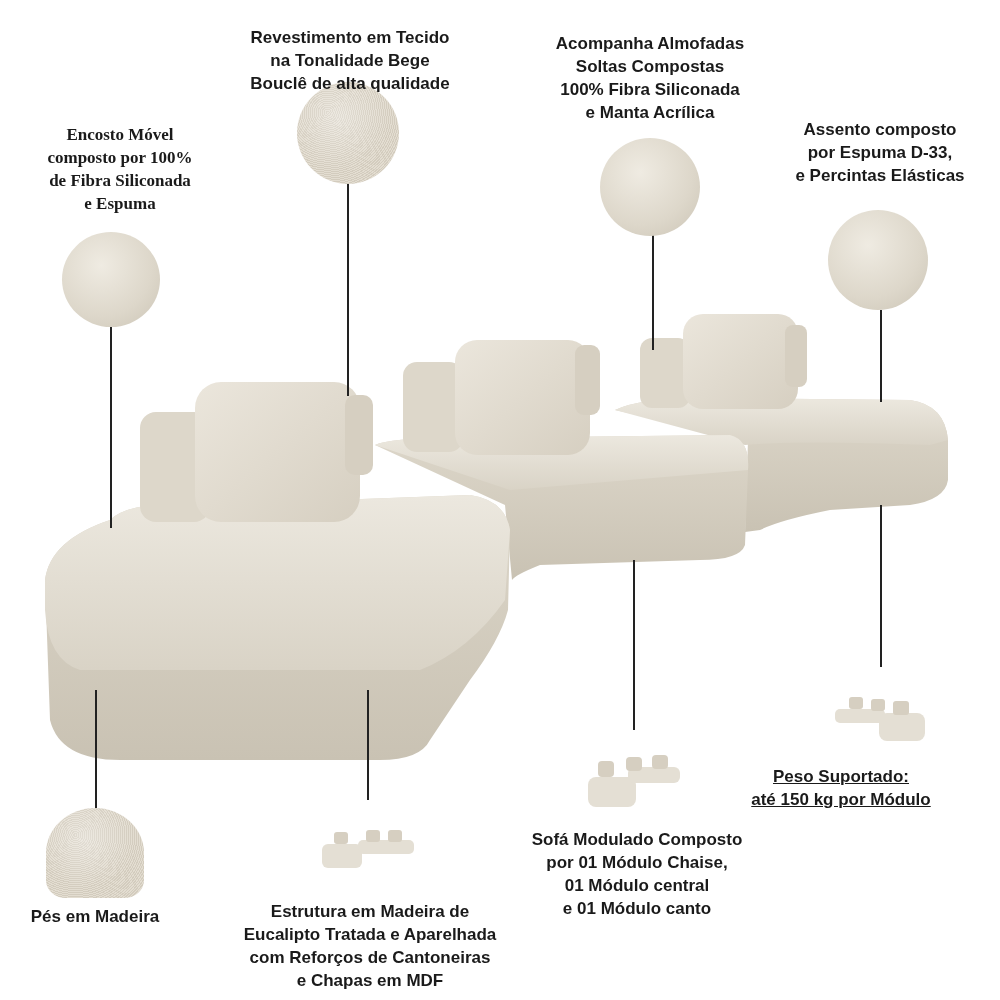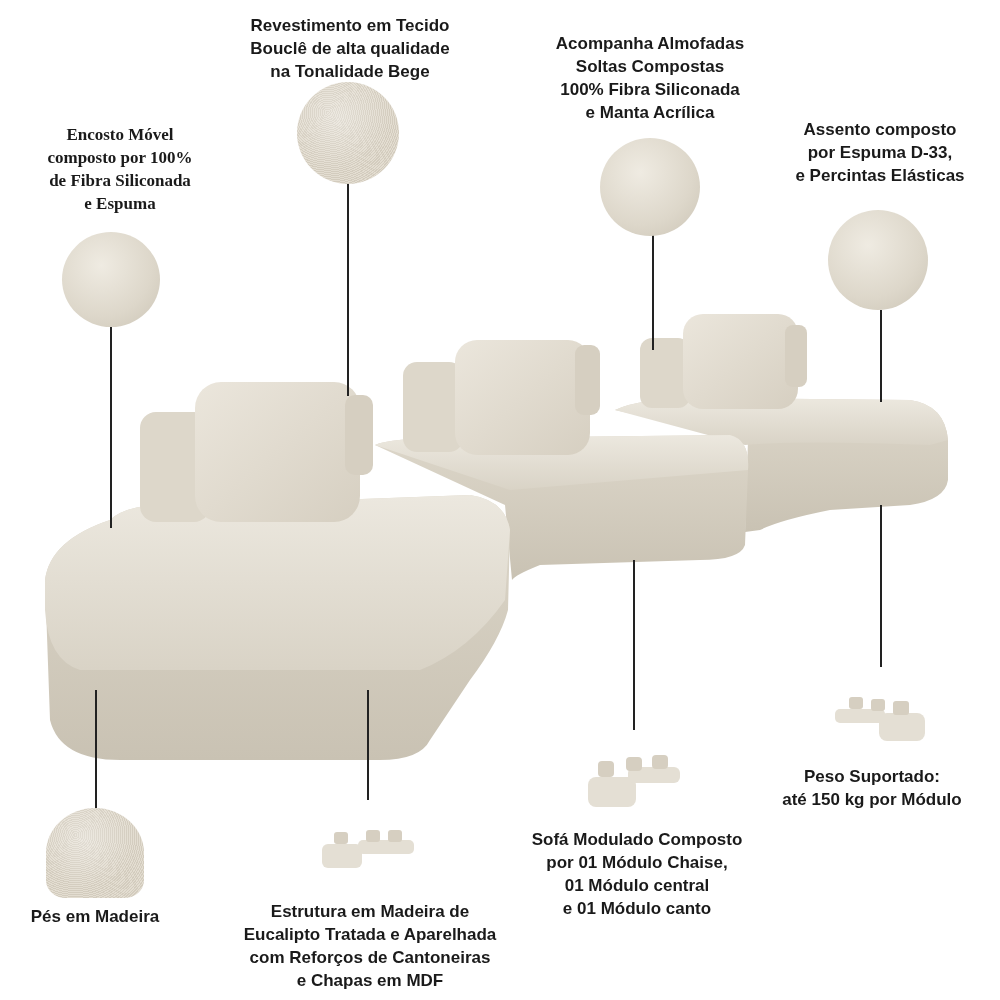--- a/index.html
+++ b/index.html
@@ -85,43 +85,43 @@
   <div class="sofa-part" style="left:64px;top:0px;width:16px;height:14px;border-radius:4px;background:#d6cfc1;"></div>
 </div>
 <div style="position:absolute;left:835px;top:697px;width:92px;height:48px;">
   <div class="sofa-part" style="left:0;top:12px;width:50px;height:14px;border-radius:5px;"></div>
   <div class="sofa-part" style="left:44px;top:16px;width:46px;height:28px;border-radius:8px;"></div>
   <div class="sofa-part" style="left:14px;top:0px;width:14px;height:12px;border-radius:3px;background:#d6cfc1;"></div>
   <div class="sofa-part" style="left:36px;top:2px;width:14px;height:12px;border-radius:3px;background:#d6cfc1;"></div>
   <div class="sofa-part" style="left:58px;top:4px;width:16px;height:14px;border-radius:3px;background:#d6cfc1;"></div>
 </div>
 
-<div class="label" style="left:205px;top:14px;width:290px;">
+<div class="label" style="left:205px;top:26px;width:290px;">
   <span>Revestimento em Tecido</span>
+  <span>na Tonalidade Bege</span>
   <span>Bouclê de alta qualidade</span>
-  <span>na Tonalidade Bege</span>
 </div>
 <div class="label" style="left:515px;top:32px;width:270px;text-align:center;">
   <span>Acompanha Almofadas</span>
   <span>Soltas Compostas</span>
   <span>100% Fibra Siliconada</span>
   <span>e Manta Acrílica</span>
 </div>
 <div class="label" style="left:5px;top:123px;width:230px;font-family:Liberation Serif, serif;">
   <span>Encosto Móvel</span>
   <span>composto por 100%</span>
   <span>de Fibra Siliconada</span>
   <span>e Espuma</span>
 </div>
 <div class="label" style="left:765px;top:118px;width:230px;">
   <span>Assento composto</span>
   <span>por Espuma D-33,</span>
   <span>e Percintas Elásticas</span>
 </div>
-<div class="label" style="left:757px;top:765px;width:230px;">
+<div class="label" style="left:726px;top:765px;width:230px;text-decoration:underline;">
   <span>Peso Suportado:</span>
   <span>até 150 kg por Módulo</span>
 </div>
 <div class="label" style="left:497px;top:828px;width:280px;">
   <span>Sofá Modulado Composto</span>
   <span>por 01 Módulo Chaise,</span>
   <span>01 Módulo central</span>
   <span>e 01 Módulo canto</span>
 </div>
 <div class="label" style="left:195px;top:900px;width:350px;">

